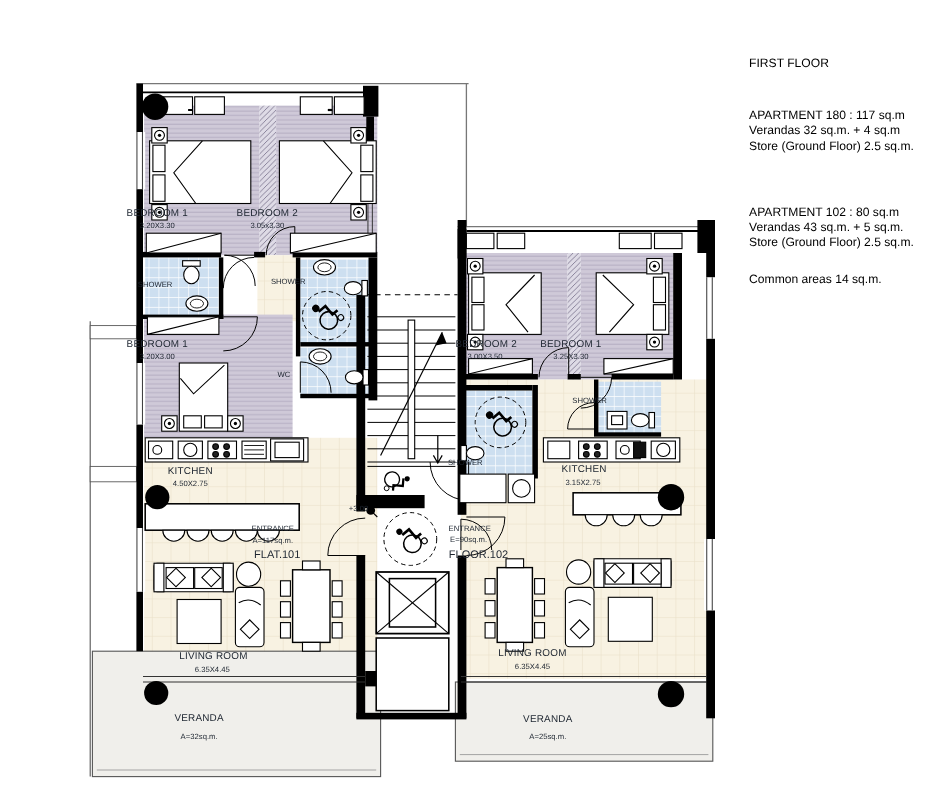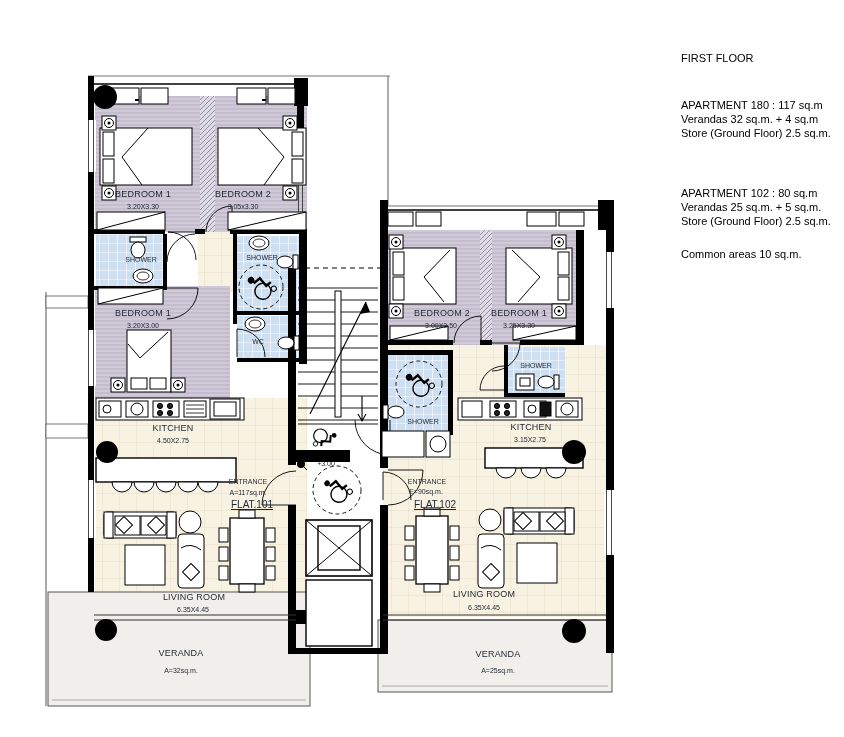--- a/index.html
+++ b/index.html
@@ -1,25 +1,25 @@
 <!DOCTYPE html>
 <html><head>
 <meta charset="utf-8">
 <style>
   html,body{margin:0;padding:0;background:#fff;}
   .stage{position:relative;width:844px;height:737px;background:#fff;overflow:hidden;
          font-family:"Liberation Sans",sans-serif;}
-  .plan{position:absolute;left:0;top:0;width:660px;height:737px;}
+  .plan{position:absolute;left:0;top:0;width:660px;height:737px;padding-left:36px;}
   .lbl{position:absolute;transform:translate(-50%,-50%);white-space:nowrap;color:#1d2530;
        text-align:center;line-height:1;}
   .rm{font-size:9px;letter-spacing:.2px;}
   .dim{font-size:7px;}
   .sm{font-size:7px;}
   .ent{font-size:7px;}
-  .flat{font-size:10px;text-decoration:underline;}
+  .flat{font-size:10px;}
   .lvl{font-size:7px;}
   .panel-line{position:absolute;left:681px;font-size:11px;color:#000;white-space:nowrap;}
 </style>
 </head>
 <body>
 
 <div class="stage">
 
 <div class="plan">
 <svg width="660" height="737" viewBox="0 0 660 737">
@@ -479,33 +479,33 @@
 <div class="lbl rm" style="left:442px;top:313px">BEDROOM 2</div>
 <div class="lbl dim" style="left:441px;top:325px">3.00X3.50</div>
 <div class="lbl rm" style="left:519px;top:313px">BEDROOM 1</div>
 <div class="lbl dim" style="left:519px;top:325px">3.25X3.30</div>
 <div class="lbl sm" style="left:423px;top:421px">SHOWER</div>
 <div class="lbl sm" style="left:536px;top:365px">SHOWER</div>
 <div class="lbl rm" style="left:531px;top:427px">KITCHEN</div>
 <div class="lbl dim" style="left:530px;top:439px">3.15X2.75</div>
 <div class="lbl ent" style="left:427px;top:481px">ENTRANCE</div>
 <div class="lbl ent" style="left:426px;top:491px">E=90sq.m.</div>
-<div class="lbl flat" style="left:435px;top:505px">FLAT.102</div>
+<div class="lbl flat" style="left:435px;top:505px">FLOOR.102</div>
 <div class="lbl rm" style="left:484px;top:594px">LIVING ROOM</div>
 <div class="lbl dim" style="left:484px;top:607px">6.35X4.45</div>
 <div class="lbl rm" style="left:498px;top:654px">VERANDA</div>
 <div class="lbl dim" style="left:498px;top:670px">A=25sq.m.</div>
 
 <div class="lbl lvl" style="left:326px;top:463px">+3.00</div>
 </div>
 
 <div>
   <div class="panel-line" style="top:52px">FIRST FLOOR</div>
   <div class="panel-line" style="top:99px">APARTMENT 180 : 117 sq.m</div>
   <div class="panel-line" style="top:113px">Verandas 32 sq.m. + 4 sq.m</div>
   <div class="panel-line" style="top:127px">Store (Ground Floor) 2.5 sq.m.</div>
   <div class="panel-line" style="top:187px">APARTMENT 102 : 80 sq.m</div>
-  <div class="panel-line" style="top:201px">Verandas 25 sq.m. + 5 sq.m.</div>
+  <div class="panel-line" style="top:201px">Verandas 43 sq.m. + 5 sq.m.</div>
   <div class="panel-line" style="top:215px">Store (Ground Floor) 2.5 sq.m.</div>
-  <div class="panel-line" style="top:248px">Common areas 10 sq.m.</div>
+  <div class="panel-line" style="top:248px">Common areas 14 sq.m.</div>
 </div>
 
 </div>
 
 </body></html>

